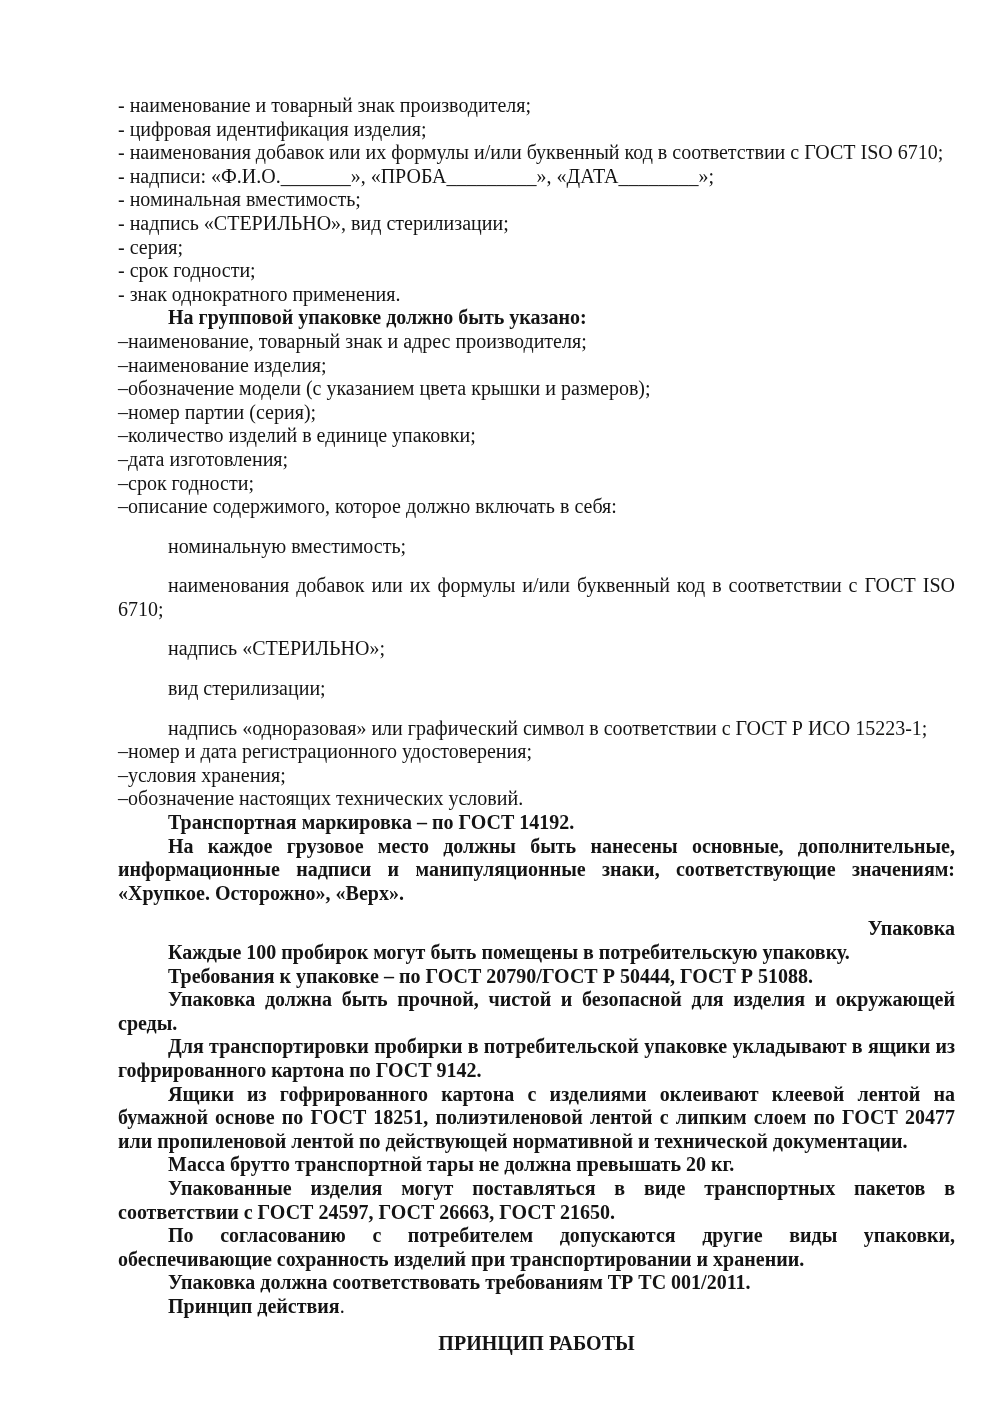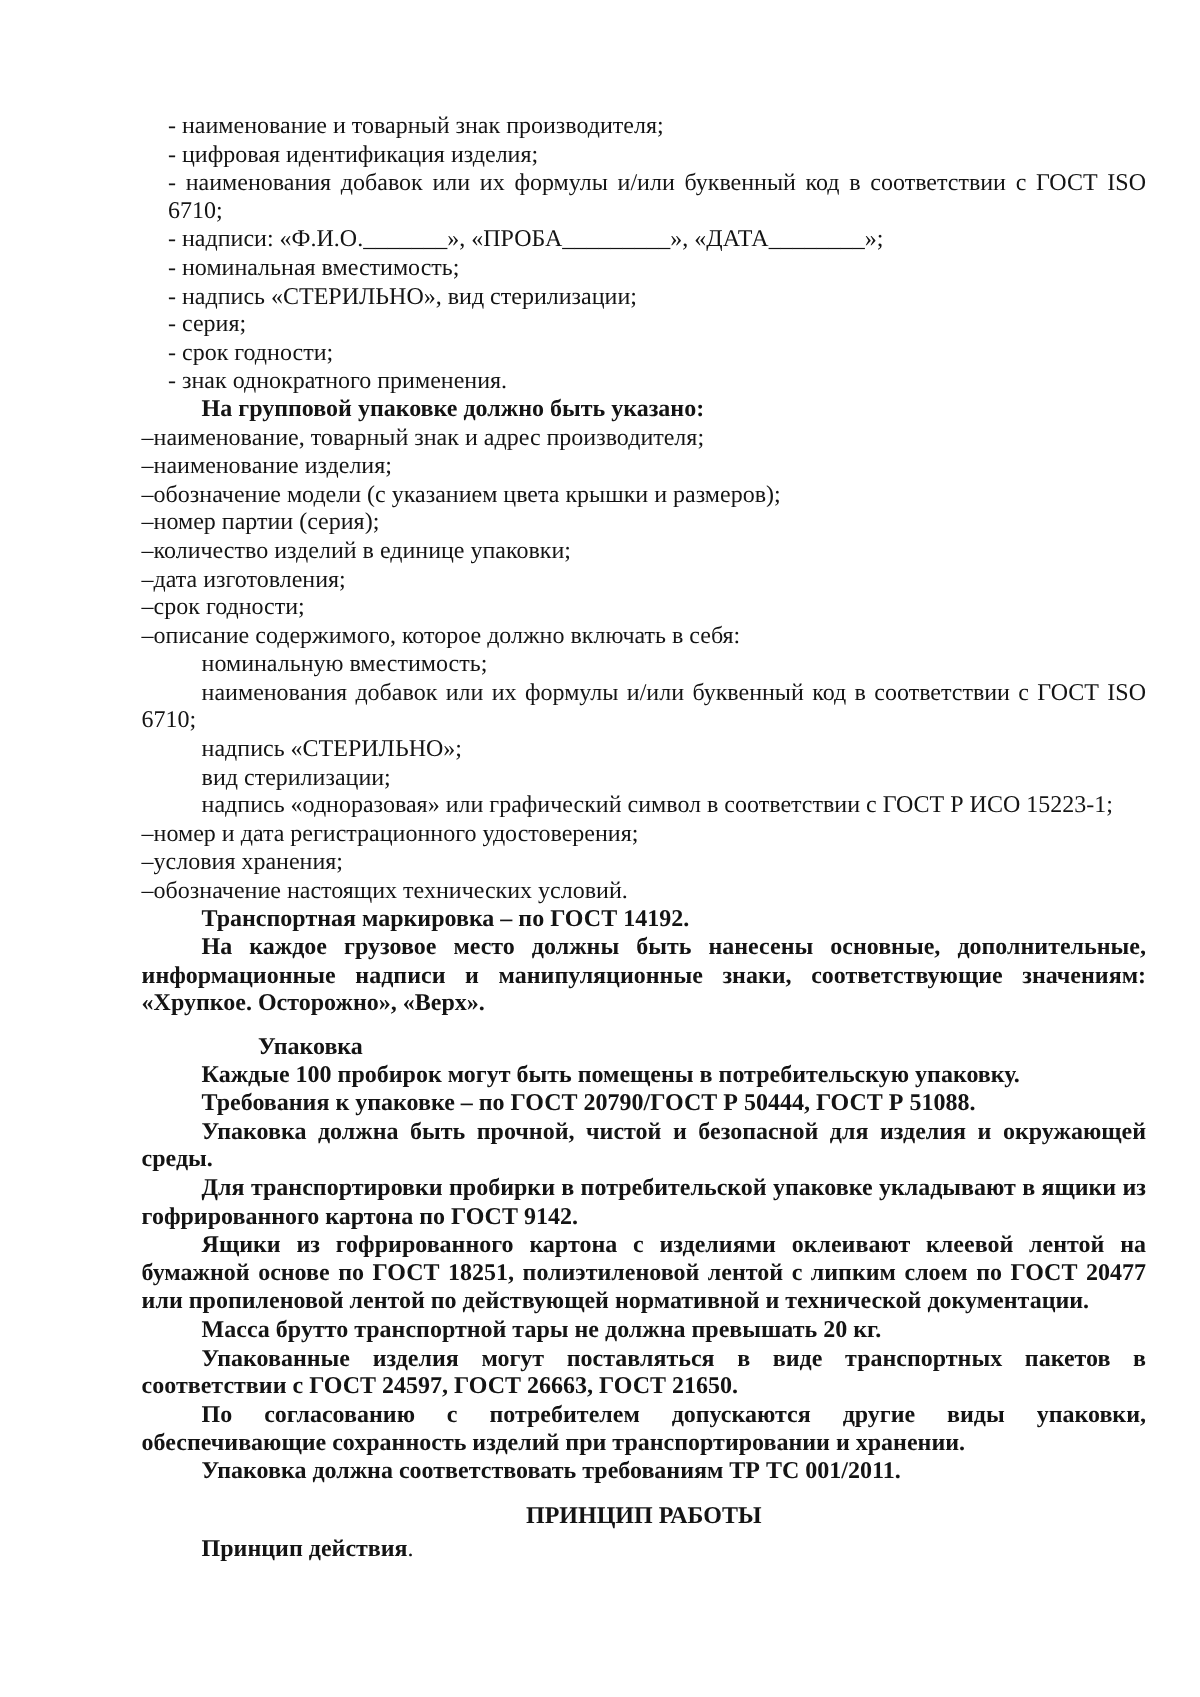--- a/index.html
+++ b/index.html
@@ -28,32 +28,32 @@
     width: 837px;
     font-size: 20px;
     line-height: 23.6px;
   }
   .blk {
     margin: 0;
     padding: 0;
     text-align: justify;
   }
   
-  .hyphen-item { text-indent: 0; margin-left: 22px; }
+  .hyphen-item { text-indent: 0; }
   
   .dash-item { text-indent: 0; }
   
   .paragraph { text-indent: 50px; font-weight: bold; }
   
-  .sub-item { text-indent: 50px; }
+  .sub-item { text-indent: 50px; margin-top: 16px; }
   
   .section-heading {
     text-indent: 97px;
     font-weight: bold;
-    text-align: left;
+    text-align: right;
     margin-top: 12px;
   }
   
   .center-heading {
     text-align: center;
     font-weight: bold;
     text-indent: 0;
     margin-top: 13px;
     margin-bottom: 5px;
   }
@@ -96,16 +96,16 @@
       <p class="blk section-heading">Упаковка</p>
       <p class="blk paragraph">Каждые 100 пробирок могут быть помещены в потребительскую упаковку.</p>
       <p class="blk paragraph">Требования к упаковке – по ГОСТ 20790/ГОСТ Р 50444, ГОСТ Р 51088.</p>
       <p class="blk paragraph">Упаковка должна быть прочной, чистой и безопасной для изделия и окружающей среды.</p>
       <p class="blk paragraph">Для транспортировки пробирки в потребительской упаковке укладывают в ящики из гофрированного картона по ГОСТ 9142.</p>
       <p class="blk paragraph">Ящики из гофрированного картона с изделиями оклеивают клеевой лентой на бумажной основе по ГОСТ 18251, полиэтиленовой лентой с липким слоем по ГОСТ 20477 или пропиленовой лентой по действующей нормативной и технической документации.</p>
       <p class="blk paragraph">Масса брутто транспортной тары не должна превышать 20 кг.</p>
       <p class="blk paragraph">Упакованные изделия могут поставляться в виде транспортных пакетов в соответствии с ГОСТ 24597, ГОСТ 26663, ГОСТ 21650.</p>
       <p class="blk paragraph">По согласованию с потребителем допускаются другие виды упаковки, обеспечивающие сохранность изделий при транспортировании и хранении.</p>
       <p class="blk paragraph">Упаковка должна соответствовать требованиям ТР ТС 001/2011.</p>
+      <p class="blk lead-paragraph"><b>Принцип действия</b><span>.</span></p>
       <p class="blk center-heading">ПРИНЦИП РАБОТЫ</p>
-      <p class="blk lead-paragraph"><b>Принцип действия</b><span>.</span></p>
     </div>
 </div>
 
 </body></html>

